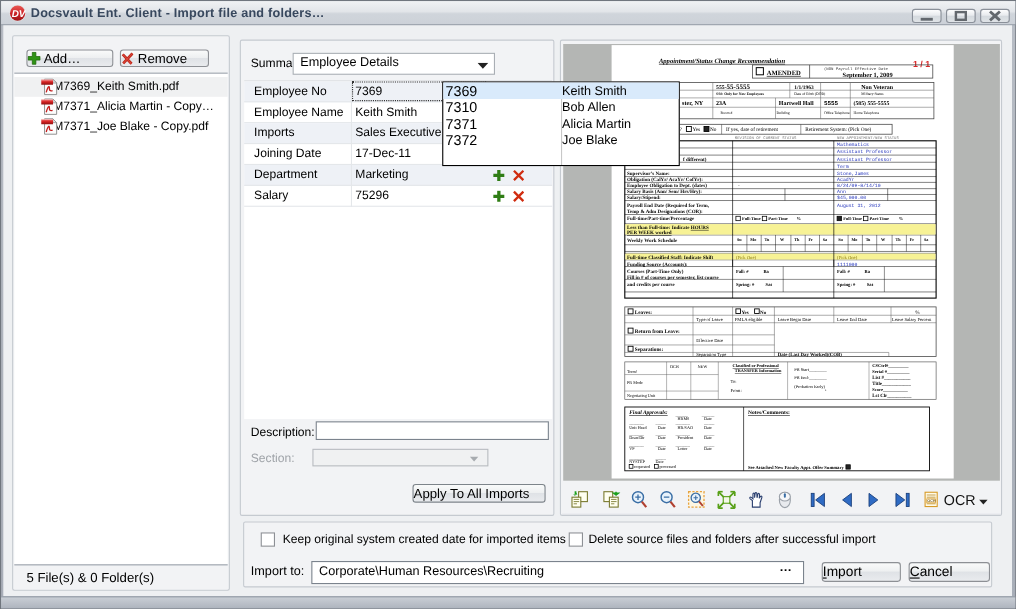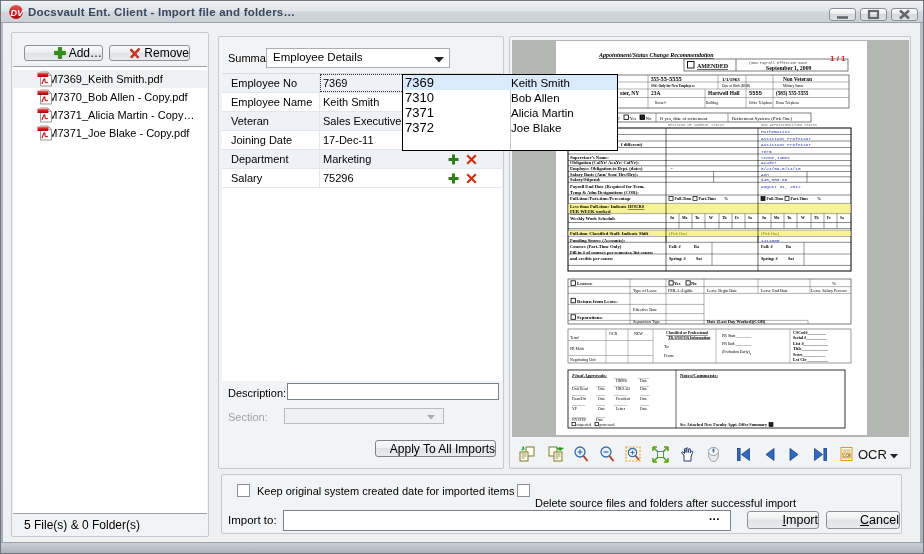--- a/index.html
+++ b/index.html
@@ -15,21 +15,21 @@
   #title { position:absolute; left:27px; top:5px; font-weight:bold; font-size:11.5px; color:#38485e; letter-spacing:0.2px; }
   .winbtn { position:absolute; top:7px; width:27px; height:13px; border:1px solid #8a9099;
             border-radius:3px; background:linear-gradient(#fdfdfe, #e8ebee 45%, #d4d9de 50%, #dfe3e7); }
   .winbtn svg { display:block; margin:0 auto; }
   #client { position:absolute; left:3px; top:23px; width:917px; height:519px; background:#eef0f2; }
   #botedge { position:absolute; left:1px; top:542px; width:922px; height:11px;
              background:linear-gradient(#c9ced5,#aeb4be); border-top:1px solid #9aa1ab;}
   .panel { position:absolute; border:1px solid #c5cad0; border-radius:2px; background:#f2f3f5; }
   .btn  { position:absolute; border:1px solid #8d9095; border-radius:3px;
           background:linear-gradient(#f9fafa, #eef0f1 45%, #dfe2e6 50%, #e9ebee);
-          font-size:12px; color:#000; text-align:right; }
+          font-size:12px; color:#000; text-align:left; }
   .btn.dis { color:#9fa3a8; border-color:#bbbfc4; background:linear-gradient(#f3f4f5,#e9eaec); }
   
   #leftpanel { left:8px; top:9px; width:198px; height:505px; }
   #filelist { position:absolute; left:1px; top:33px; width:194px; height:447px; background:#fff;
               border-top:1px solid #9aa1ab; }
   .fitem { position:relative; height:18px; line-height:18px; padding-left:28px; font-size:11px; white-space:nowrap; }
   .fitem.sel { background:#f0f1f2; }
   .pdficon { position:absolute; left:24px; top:1px; }
   #lstatus { position:absolute; left:1px; top:480px; width:194px; height:23px; border-top:1px solid #9aa1ab;
              font-size:12px; line-height:22px; padding-left:11px; background:#f2f3f5;}
@@ -116,27 +116,20 @@
             <path d="M0.5 1.6 L11.2 1.6 L11.2 6 L0.5 6 Z" fill="url(#pdfg)"></path>
             <path d="M0.5 1.6 L11.2 1.6" stroke="#f5b0b0" stroke-width="0.7"></path>
             <path d="M5 13 C6 9.5 7.1 7.3 7.7 7.9 C8.5 8.7 6.6 12.4 10.8 11.4" stroke="#c41f1f" fill="none" stroke-width="1.2"></path>
           </svg>EM7369_Keith Smith.pdf</div>
       <div class="fitem"><svg class="pdficon" width="16" height="16" viewBox="0 0 16 16">
             <path d="M3.5 1 H11 L14.5 4.5 V15 H3.5 Z" fill="#fcfcfc" stroke="#8f8f8f" stroke-width="0.9"></path>
             <path d="M11 1 L11 4.5 L14.5 4.5 Z" fill="#e8e8e8" stroke="#8f8f8f" stroke-width="0.7"></path>
             <path d="M0.5 1.6 L11.2 1.6 L11.2 6 L0.5 6 Z" fill="url(#pdfg)"></path>
             <path d="M0.5 1.6 L11.2 1.6" stroke="#f5b0b0" stroke-width="0.7"></path>
             <path d="M5 13 C6 9.5 7.1 7.3 7.7 7.9 C8.5 8.7 6.6 12.4 10.8 11.4" stroke="#c41f1f" fill="none" stroke-width="1.2"></path>
-          </svg>EM7370_Bob Allen - Copy.pdf</div>
-      <div class="fitem"><svg class="pdficon" width="16" height="16" viewBox="0 0 16 16">
-            <path d="M3.5 1 H11 L14.5 4.5 V15 H3.5 Z" fill="#fcfcfc" stroke="#8f8f8f" stroke-width="0.9"></path>
-            <path d="M11 1 L11 4.5 L14.5 4.5 Z" fill="#e8e8e8" stroke="#8f8f8f" stroke-width="0.7"></path>
-            <path d="M0.5 1.6 L11.2 1.6 L11.2 6 L0.5 6 Z" fill="url(#pdfg)"></path>
-            <path d="M0.5 1.6 L11.2 1.6" stroke="#f5b0b0" stroke-width="0.7"></path>
-            <path d="M5 13 C6 9.5 7.1 7.3 7.7 7.9 C8.5 8.7 6.6 12.4 10.8 11.4" stroke="#c41f1f" fill="none" stroke-width="1.2"></path>
           </svg>EM7371_Alicia Martin - Copy…</div>
       <div class="fitem"><svg class="pdficon" width="16" height="16" viewBox="0 0 16 16">
             <path d="M3.5 1 H11 L14.5 4.5 V15 H3.5 Z" fill="#fcfcfc" stroke="#8f8f8f" stroke-width="0.9"></path>
             <path d="M11 1 L11 4.5 L14.5 4.5 Z" fill="#e8e8e8" stroke="#8f8f8f" stroke-width="0.7"></path>
             <path d="M0.5 1.6 L11.2 1.6 L11.2 6 L0.5 6 Z" fill="url(#pdfg)"></path>
             <path d="M0.5 1.6 L11.2 1.6" stroke="#f5b0b0" stroke-width="0.7"></path>
             <path d="M5 13 C6 9.5 7.1 7.3 7.7 7.9 C8.5 8.7 6.6 12.4 10.8 11.4" stroke="#c41f1f" fill="none" stroke-width="1.2"></path>
           </svg>EM7371_Joe Blake - Copy.pdf</div>
     </div>
     <div id="lstatus">5 File(s) &amp; 0 Folder(s)</div>
@@ -154,21 +147,21 @@
       <div class="frow alt">
           <span class="flabel">Employee No</span>
           <span class="fval">7369</span>
         <span style="position:absolute; left:98px; top:0px; width:122px; height:18px; border:1px dotted #333;"></span>
         </div>
       <div class="frow">
           <span class="flabel">Employee Name</span>
           <span class="fval">Keith Smith</span>
         </div>
       <div class="frow alt">
-          <span class="flabel">Veteran</span>
+          <span class="flabel">Imports</span>
           <span class="fval">Sales Executive</span>
         </div>
       <div class="frow">
           <span class="flabel">Joining Date</span>
           <span class="fval">17-Dec-11</span>
         </div>
       <div class="frow alt">
           <span class="flabel">Department</span>
           <span class="fval">Marketing</span>
           <span class="fplus">
@@ -581,23 +574,24 @@
       <svg style="position:absolute; left:379px; top:16px;" width="8" height="5" viewBox="0 0 8 5">
           <path d="M0 0 L8 0 L4 4.6 Z" fill="#222"></path>
         </svg>
     </div>
   </div>
 
   <div class="panel" id="bottompanel">
     <div class="cb" style="left:15px; top:9px;"></div>
     <div class="ilabel" style="left:35px; top:10px;">Keep original system created date for imported items</div>
     <div class="cb" style="left:295px; top:9px;"></div>
-    <div class="ilabel" style="left:313px; top:10px;margin-top:12px;">Delete source files and folders after successful import</div>
+    <div class="ilabel" style="left:313px; top:10px;">Delete source files and folders after successful import</div>
     <div class="ilabel" style="left:6px; top:39px; font-size:11.5px;">Import to:</div>
     <div class="tinput" style="left:61px; top:35px; width:448px; height:21px;">
+      <div style="position:absolute; left:6px; top:3px;">Corporate\Human Resources\Recruiting</div>
       <div style="position:absolute; right:9px; top:-1px; font-weight:bold; letter-spacing:1px;">…</div>
     </div>
     <div class="btn" style="left:525px; top:36px; width:72px; height:18px; line-height:17px; font-size:12.5px;"><u>I</u>mport</div>
     <div class="btn" style="left:604px; top:36px; width:74px; height:18px; line-height:17px; font-size:12.5px;"><u>C</u>ancel</div>
   </div>
 </div>
 
 <div id="popup" style="position:absolute; left:402px; top:74px; width:216px; height:77px; background:#fff; border:1px solid #000; font-size:12px; z-index:50;">
   <div style="position:absolute; left:107px; top:0; width:1px; height:75px; background:#c8c8c8;"></div>
   <div style="position:absolute; left:0; top:0; width:214px; height:15px; background:#d9eafb;"></div>

